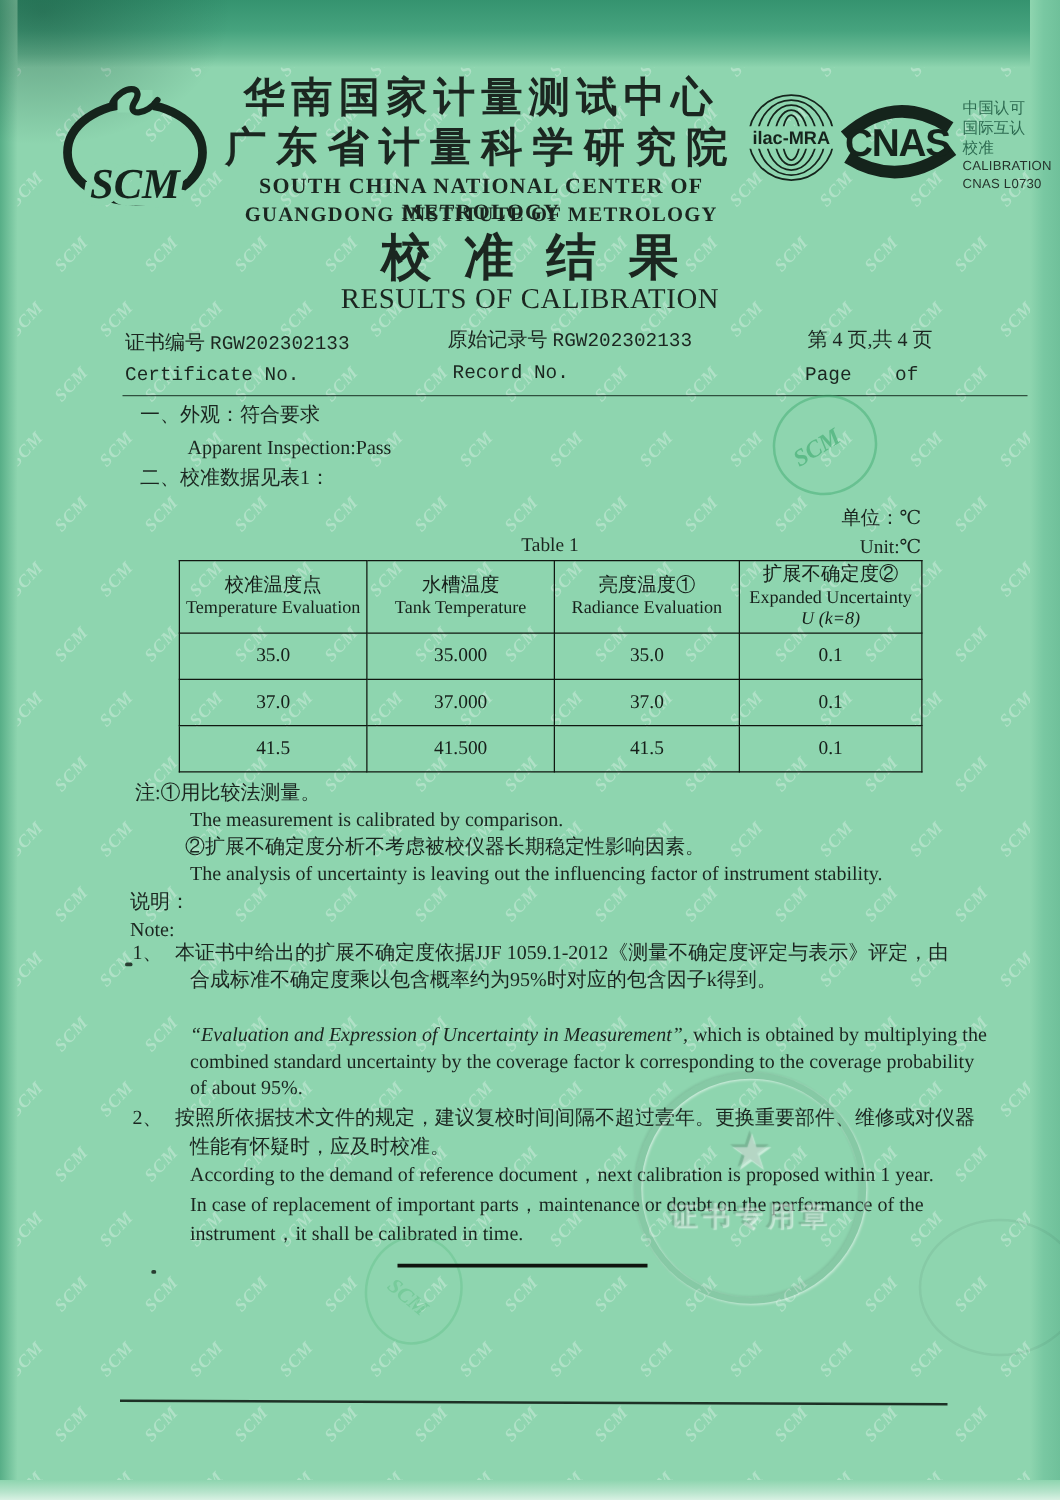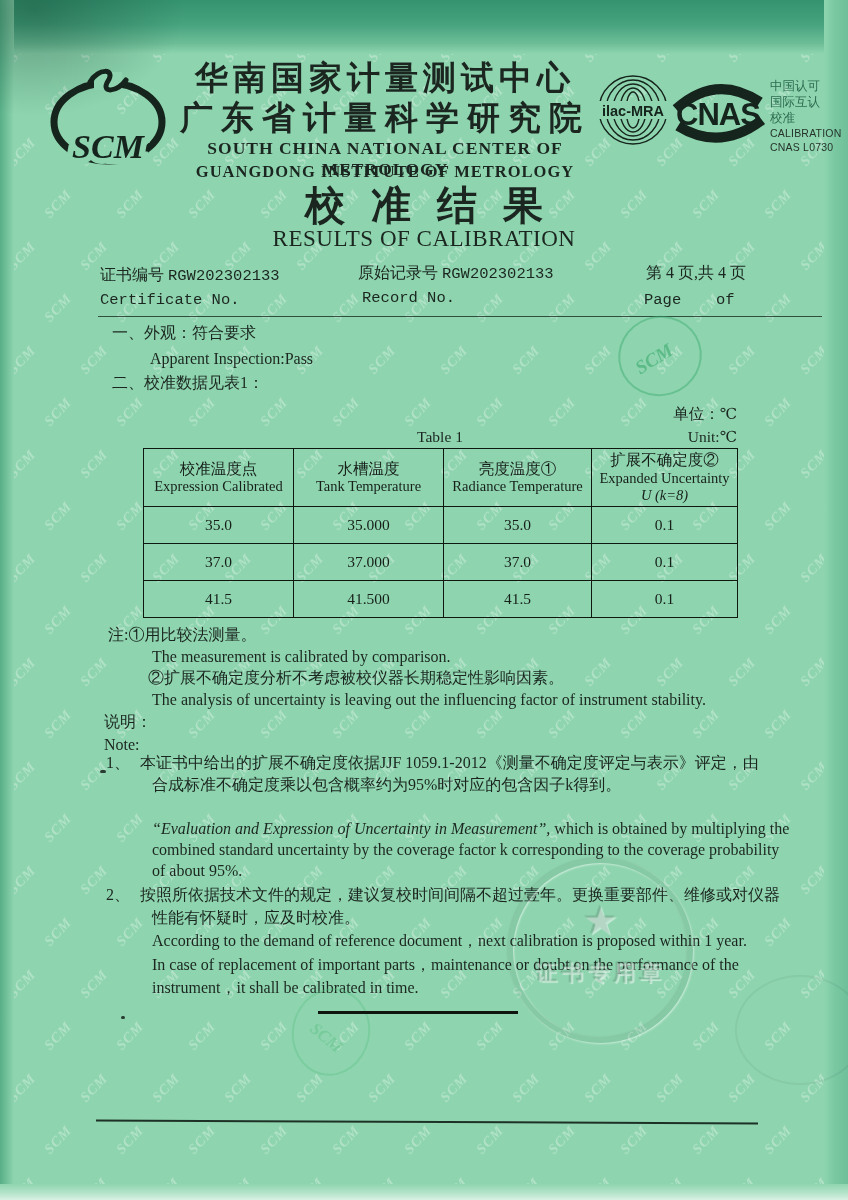--- a/index.html
+++ b/index.html
@@ -461,29 +461,29 @@
       <colgroup>
           <col style="width:150px">
           <col style="width:150px">
           <col style="width:148px">
           <col style="width:146px">
         </colgroup>
       <tbody>
           <tr>
         <th>
           <div>校准温度点</div>
-          <div class="en">Expression Calibrated</div>
+          <div class="en">Temperature Evaluation</div>
         </th>
         <th>
           <div>水槽温度</div>
           <div class="en">Tank Temperature</div>
         </th>
         <th>
           <div>亮度温度①</div>
-          <div class="en">Radiance Temperature</div>
+          <div class="en">Radiance Evaluation</div>
         </th>
         <th>
           <div>扩展不确定度②</div>
           <div class="en">Expanded Uncertainty</div>
           <div class="en2">U (k=8)</div>
         </th>
       </tr>
       <tr>
         <td>35.0</td>
         <td>35.000</td>

